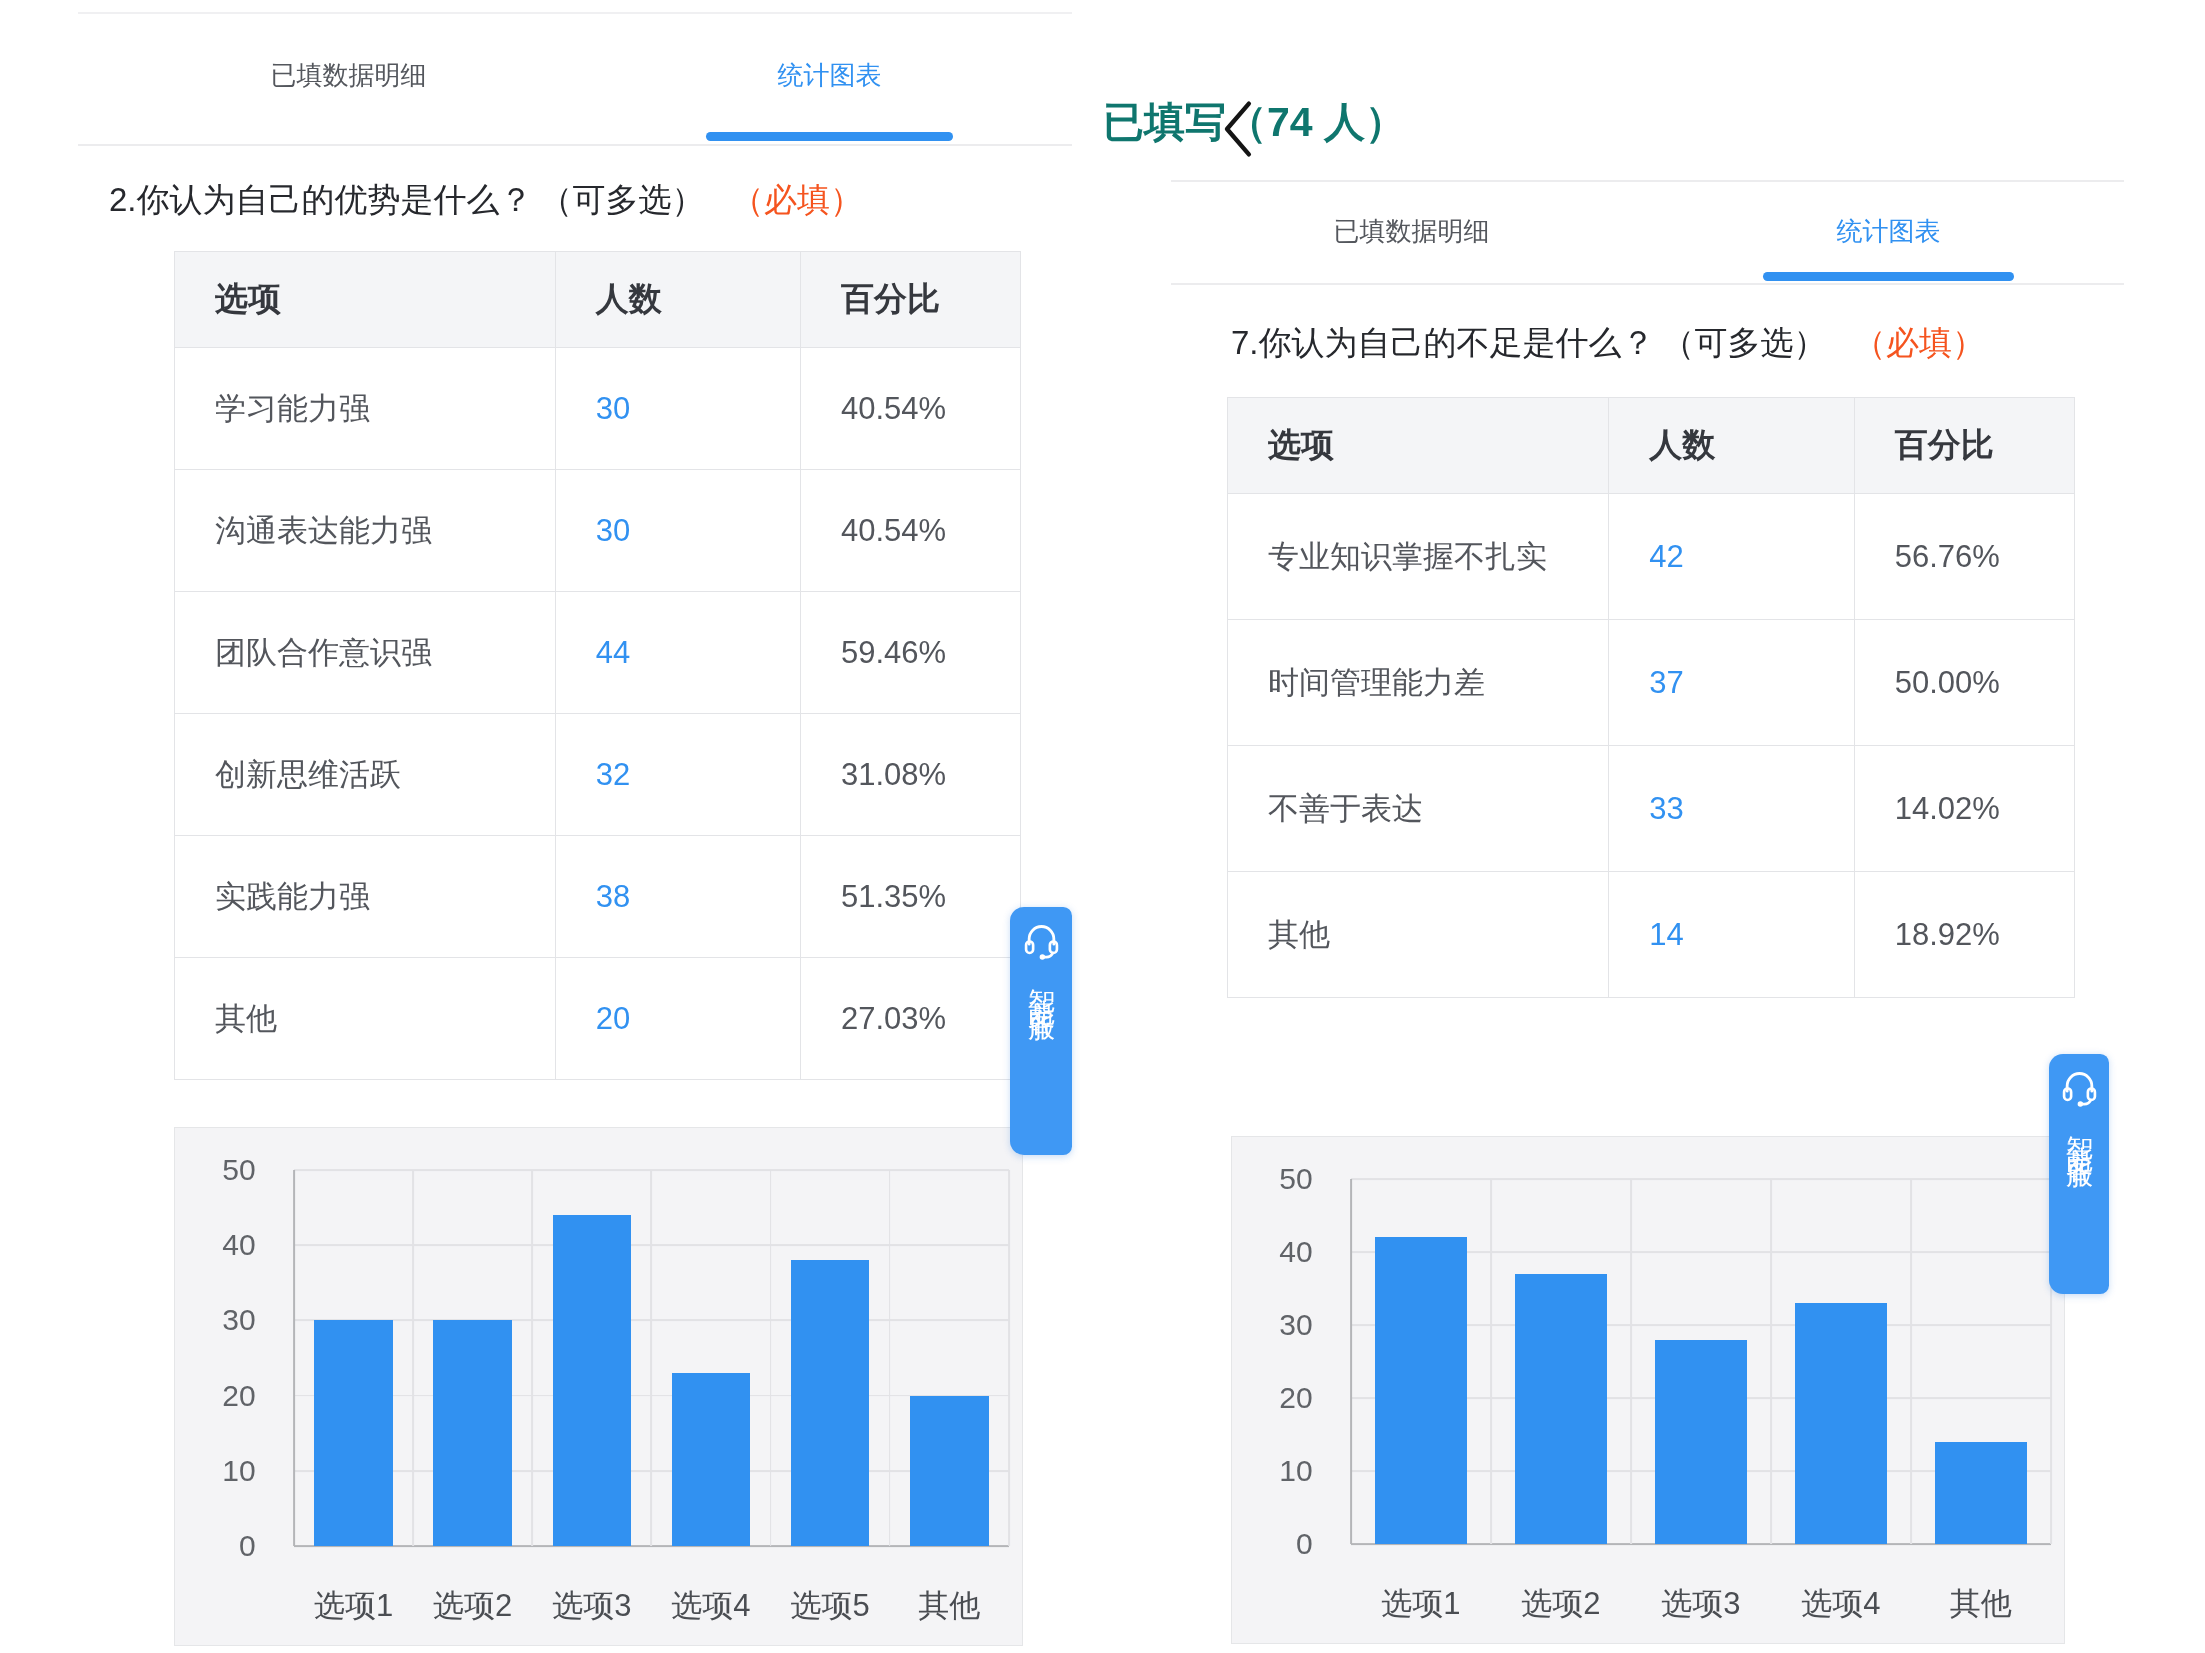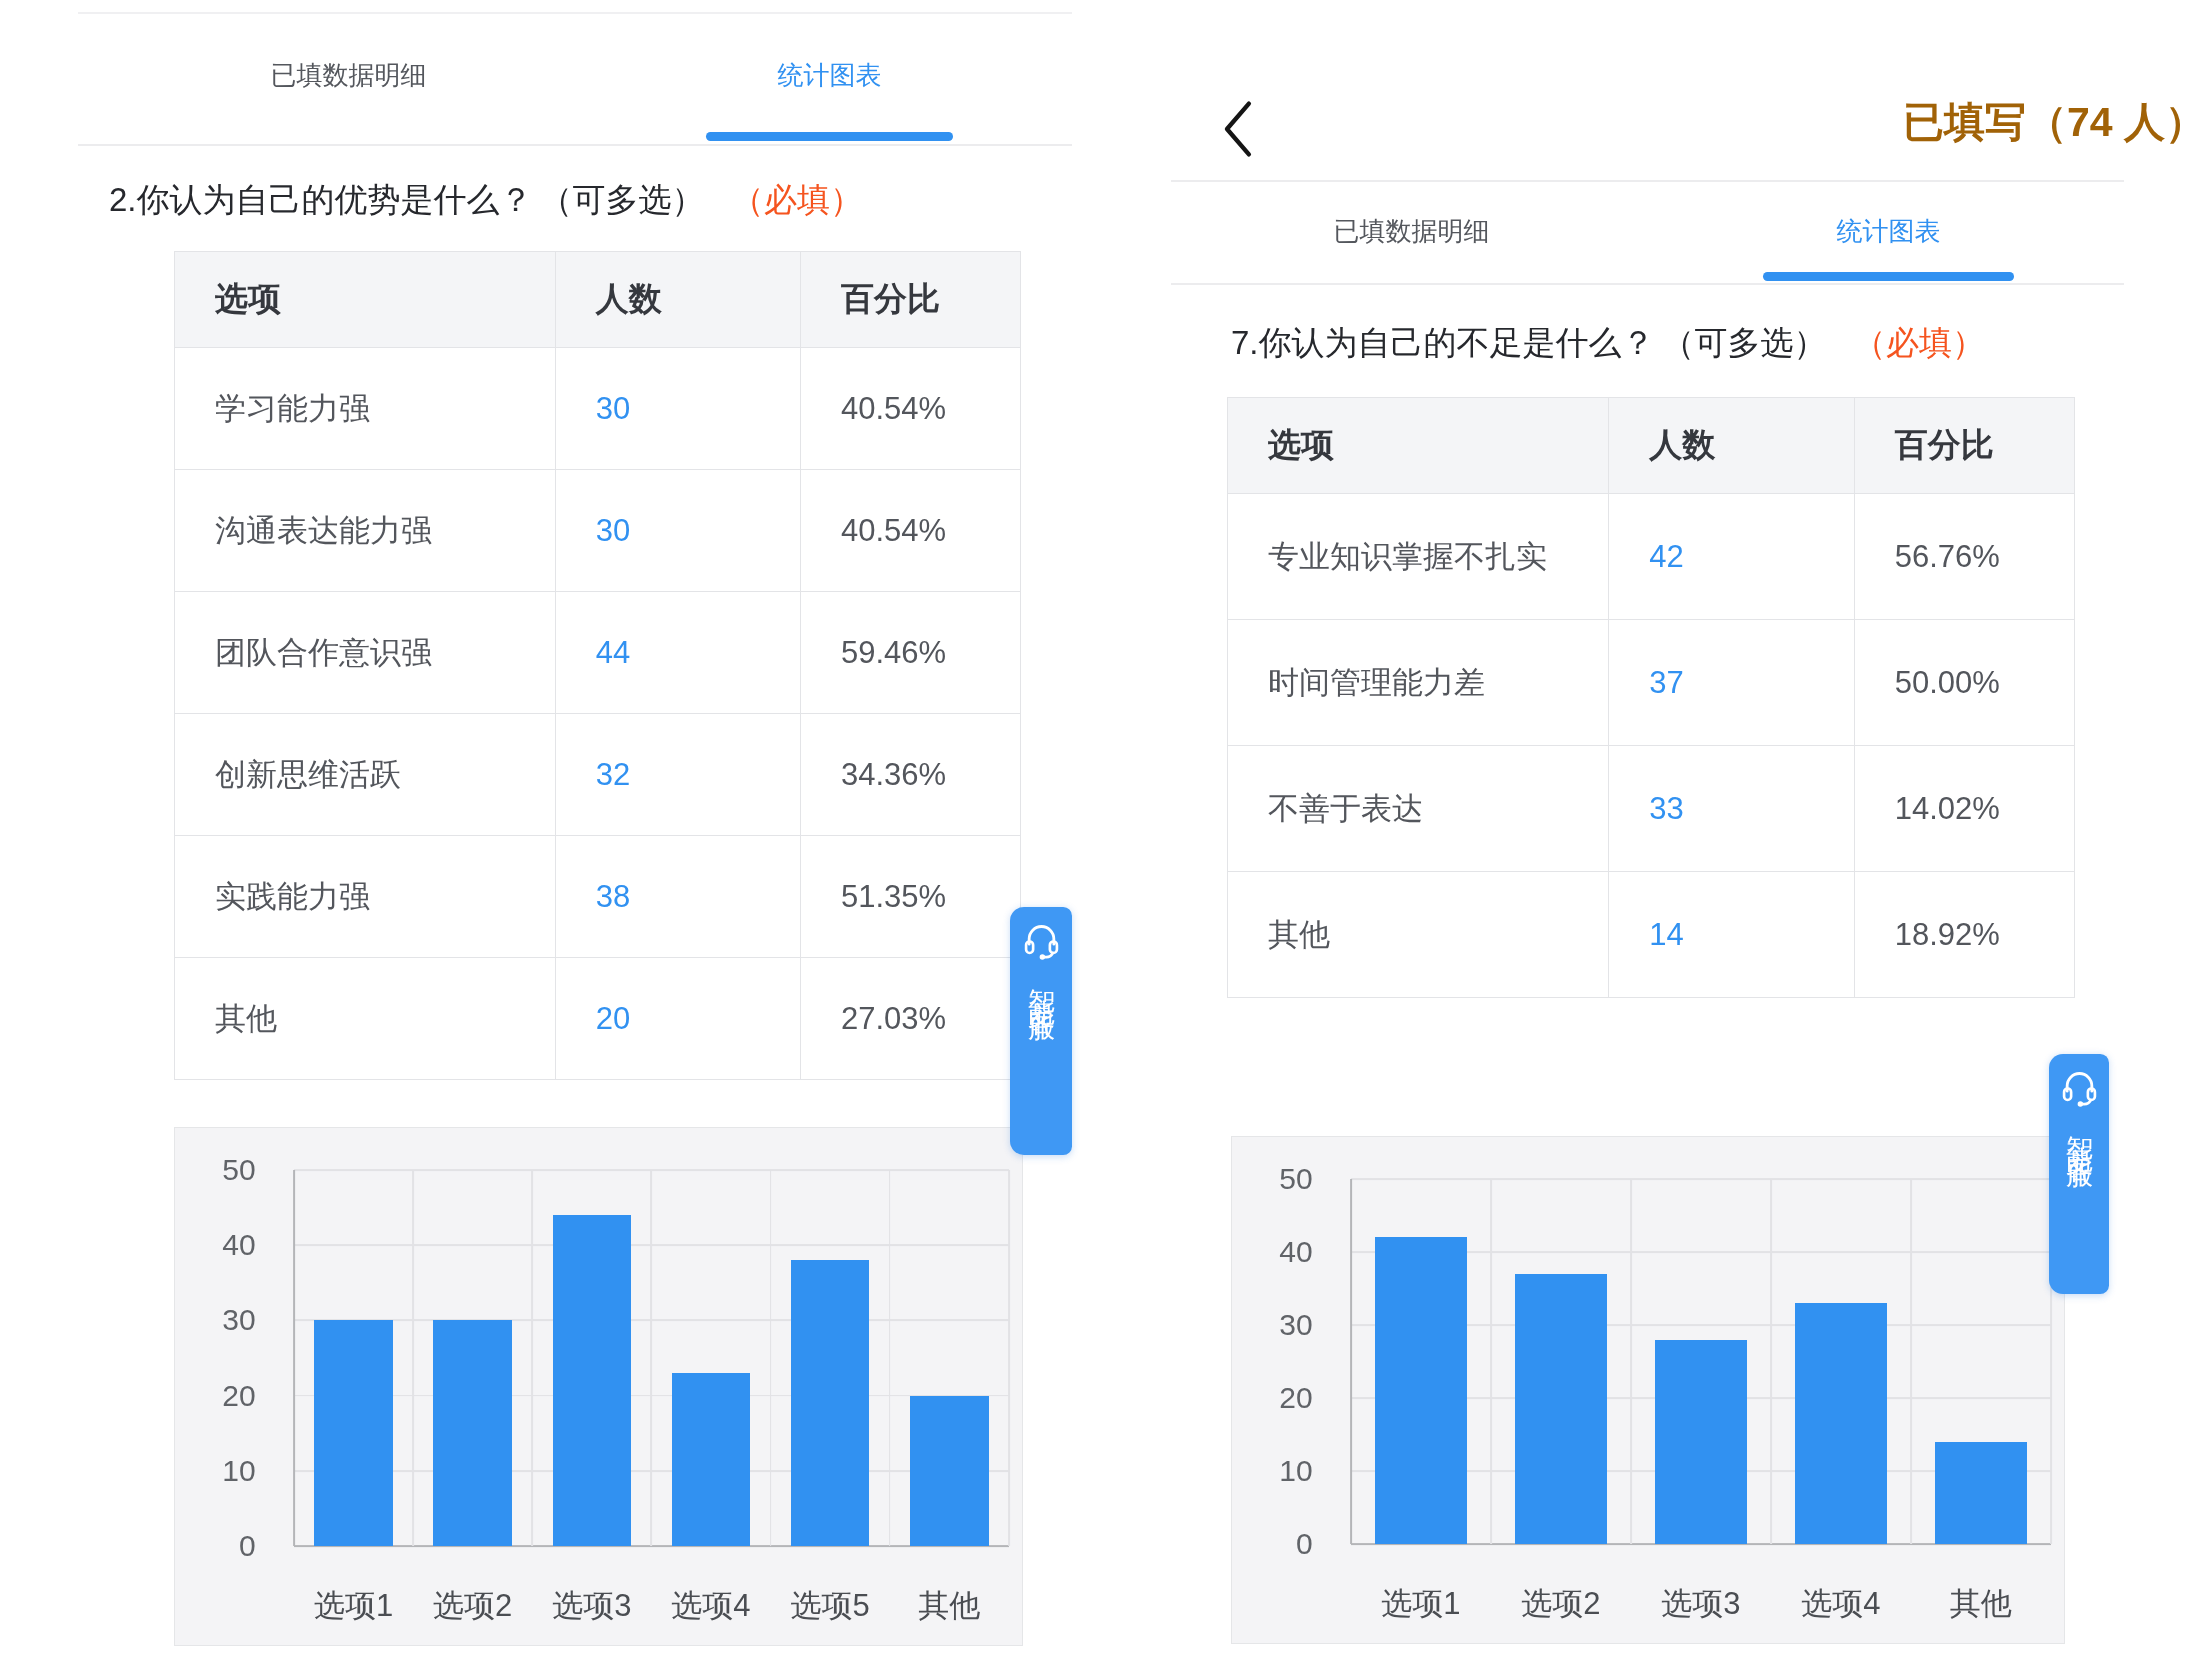--- a/index.html
+++ b/index.html
@@ -40,22 +40,22 @@
   .chart .cat{display:block;text-align:center;font-size:31px;color:#4a4d52;line-height:46px;}
   
   .service-btn{position:absolute;background:#3f98f4;border-radius:14px 8.8px 8.8px 14px;
     display:flex;flex-direction:column;align-items:center;cursor:pointer;z-index:5;
     box-shadow:0 1.8px 7px rgba(40,120,220,.25);}
   .service-btn svg{margin-top:16px;flex:none;}
   .service-btn .vtext{writing-mode:vertical-rl;text-orientation:upright;font-size:27px;color:#fff;
     letter-spacing:9.7px;margin-top:7px;line-height:35px;}
   
   .back{position:absolute;left:1220px;top:99px;width:53px;height:62px;cursor:pointer;}
-  .title{position:absolute;left:1103px;top:94px;width:1103px;text-align:right;
-    font-size:41px;line-height:56px;font-weight:700;color:#a16207;}
+  .title{position:absolute;left:1103px;top:94px;width:1103px;text-align:left;
+    font-size:41px;line-height:56px;font-weight:700;color:#0f766e;}
   
   .lp-hr-top{left:78px;top:12.4px;width:994px;background:#f0f0f2;}
   .lp-tab1{left:216px;top:53px;}
   .lp-tab2{left:697px;top:53px;}
   .lp-underline{left:706px;top:132px;width:247px;}
   .lp-tabline{left:78px;top:144px;width:994px;}
   .lp-question{left:109px;top:178px;}
   .lp-table{left:174px;top:251px;width:847px;}
   .lp-chart{left:174px;top:1127px;width:847px;height:517px;}
   .lp-service{left:1010px;top:907px;width:62px;height:248px;}
@@ -112,21 +112,21 @@
             <td>40.54%</td>
           </tr>
           <tr>
             <td>团队合作意识强</td>
             <td class="num">44</td>
             <td>59.46%</td>
           </tr>
           <tr>
             <td>创新思维活跃</td>
             <td class="num">32</td>
-            <td>34.36%</td>
+            <td>31.08%</td>
           </tr>
           <tr>
             <td>实践能力强</td>
             <td class="num">38</td>
             <td>51.35%</td>
           </tr>
           <tr>
             <td>其他</td>
             <td class="num">20</td>
             <td>27.03%</td>

